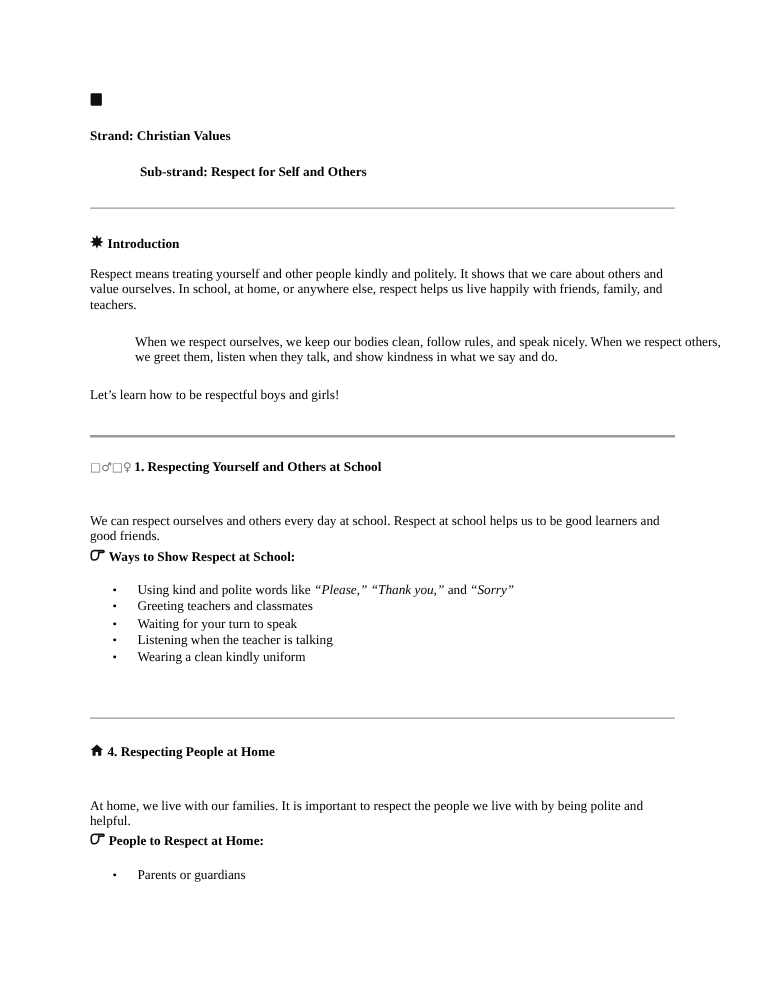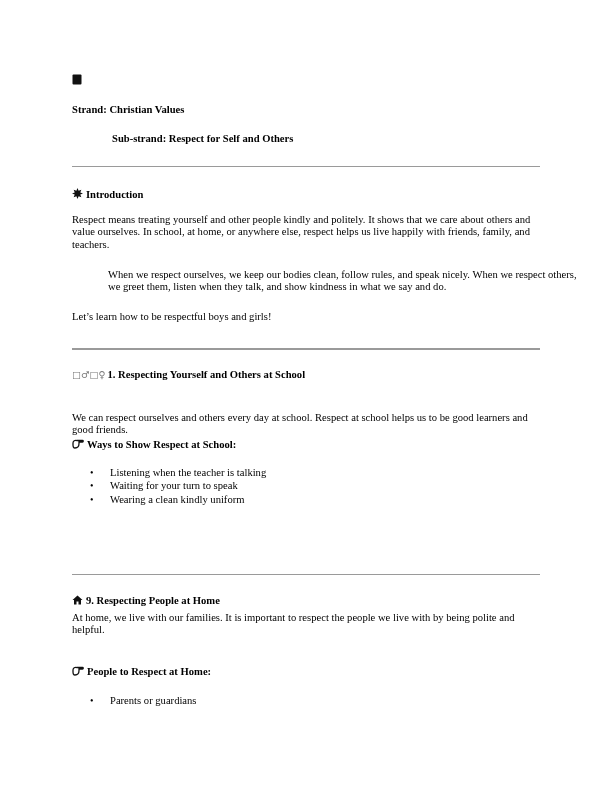--- a/index.html
+++ b/index.html
@@ -50,35 +50,37 @@
 </div>
 <div class="abs para" style="top:396px;margin-top:16px;">We can respect ourselves and others every day at school. Respect at school helps us to be good learners and good friends.</div>
 <div class="abs bold line" style="top:439px;">
   <span class="icon">
     <svg width="12" height="10" viewBox="0 0 24 20">
         <path d="M2 8 C2 4 6 2 9 3 L21 3 C23 3 23 6 21 6 L14 6 L14 9 C14 14 11 18 6 18 C3 18 2 15 2 12 Z" fill="none" stroke="#111" stroke-width="2.6"></path>
       </svg>
   </span><span>Ways to Show Respect at School:</span>
 </div>
 <ul class="abs bullets" style="top:466px;">
+  <li><span>Using kind and polite words like </span><i>“Please,”</i> <i>“Thank you,”</i><span> and </span><i>“Sorry”</i></li>
+  <li>Greeting teachers and classmates</li>
+  <li>Waiting for your turn to speak</li>
   <li>Listening when the teacher is talking</li>
-  <li>Waiting for your turn to speak</li>
   <li>Wearing a clean kindly uniform</li>
 </ul>
 
 <div class="rule" style="top:574px; height:1px;"></div>
 
 <div class="abs bold line" style="top:595px;">
   <span class="icon">
     <svg width="11" height="10" viewBox="0 0 22 20">
         <path d="M11 1 L21 10 L18 10 L18 19 L13 19 L13 13 L9 13 L9 19 L4 19 L4 10 L1 10 Z" fill="#111"></path>
       </svg>
-  </span><span>9. Respecting People at Home</span>
+  </span><span>4. Respecting People at Home</span>
 </div>
-<div class="abs para" style="top:612px;">At home, we live with our families. It is important to respect the people we live with by being polite and helpful.</div>
+<div class="abs para" style="top:640px;">At home, we live with our families. It is important to respect the people we live with by being polite and helpful.</div>
 <div class="abs bold line" style="top:666px;">
   <span class="icon">
     <svg width="12" height="10" viewBox="0 0 24 20">
         <path d="M2 8 C2 4 6 2 9 3 L21 3 C23 3 23 6 21 6 L14 6 L14 9 C14 14 11 18 6 18 C3 18 2 15 2 12 Z" fill="none" stroke="#111" stroke-width="2.6"></path>
       </svg>
   </span><span>People to Respect at Home:</span>
 </div>
 <ul class="abs bullets" style="top:694px;">
   <li>Parents or guardians</li>
 </ul>

